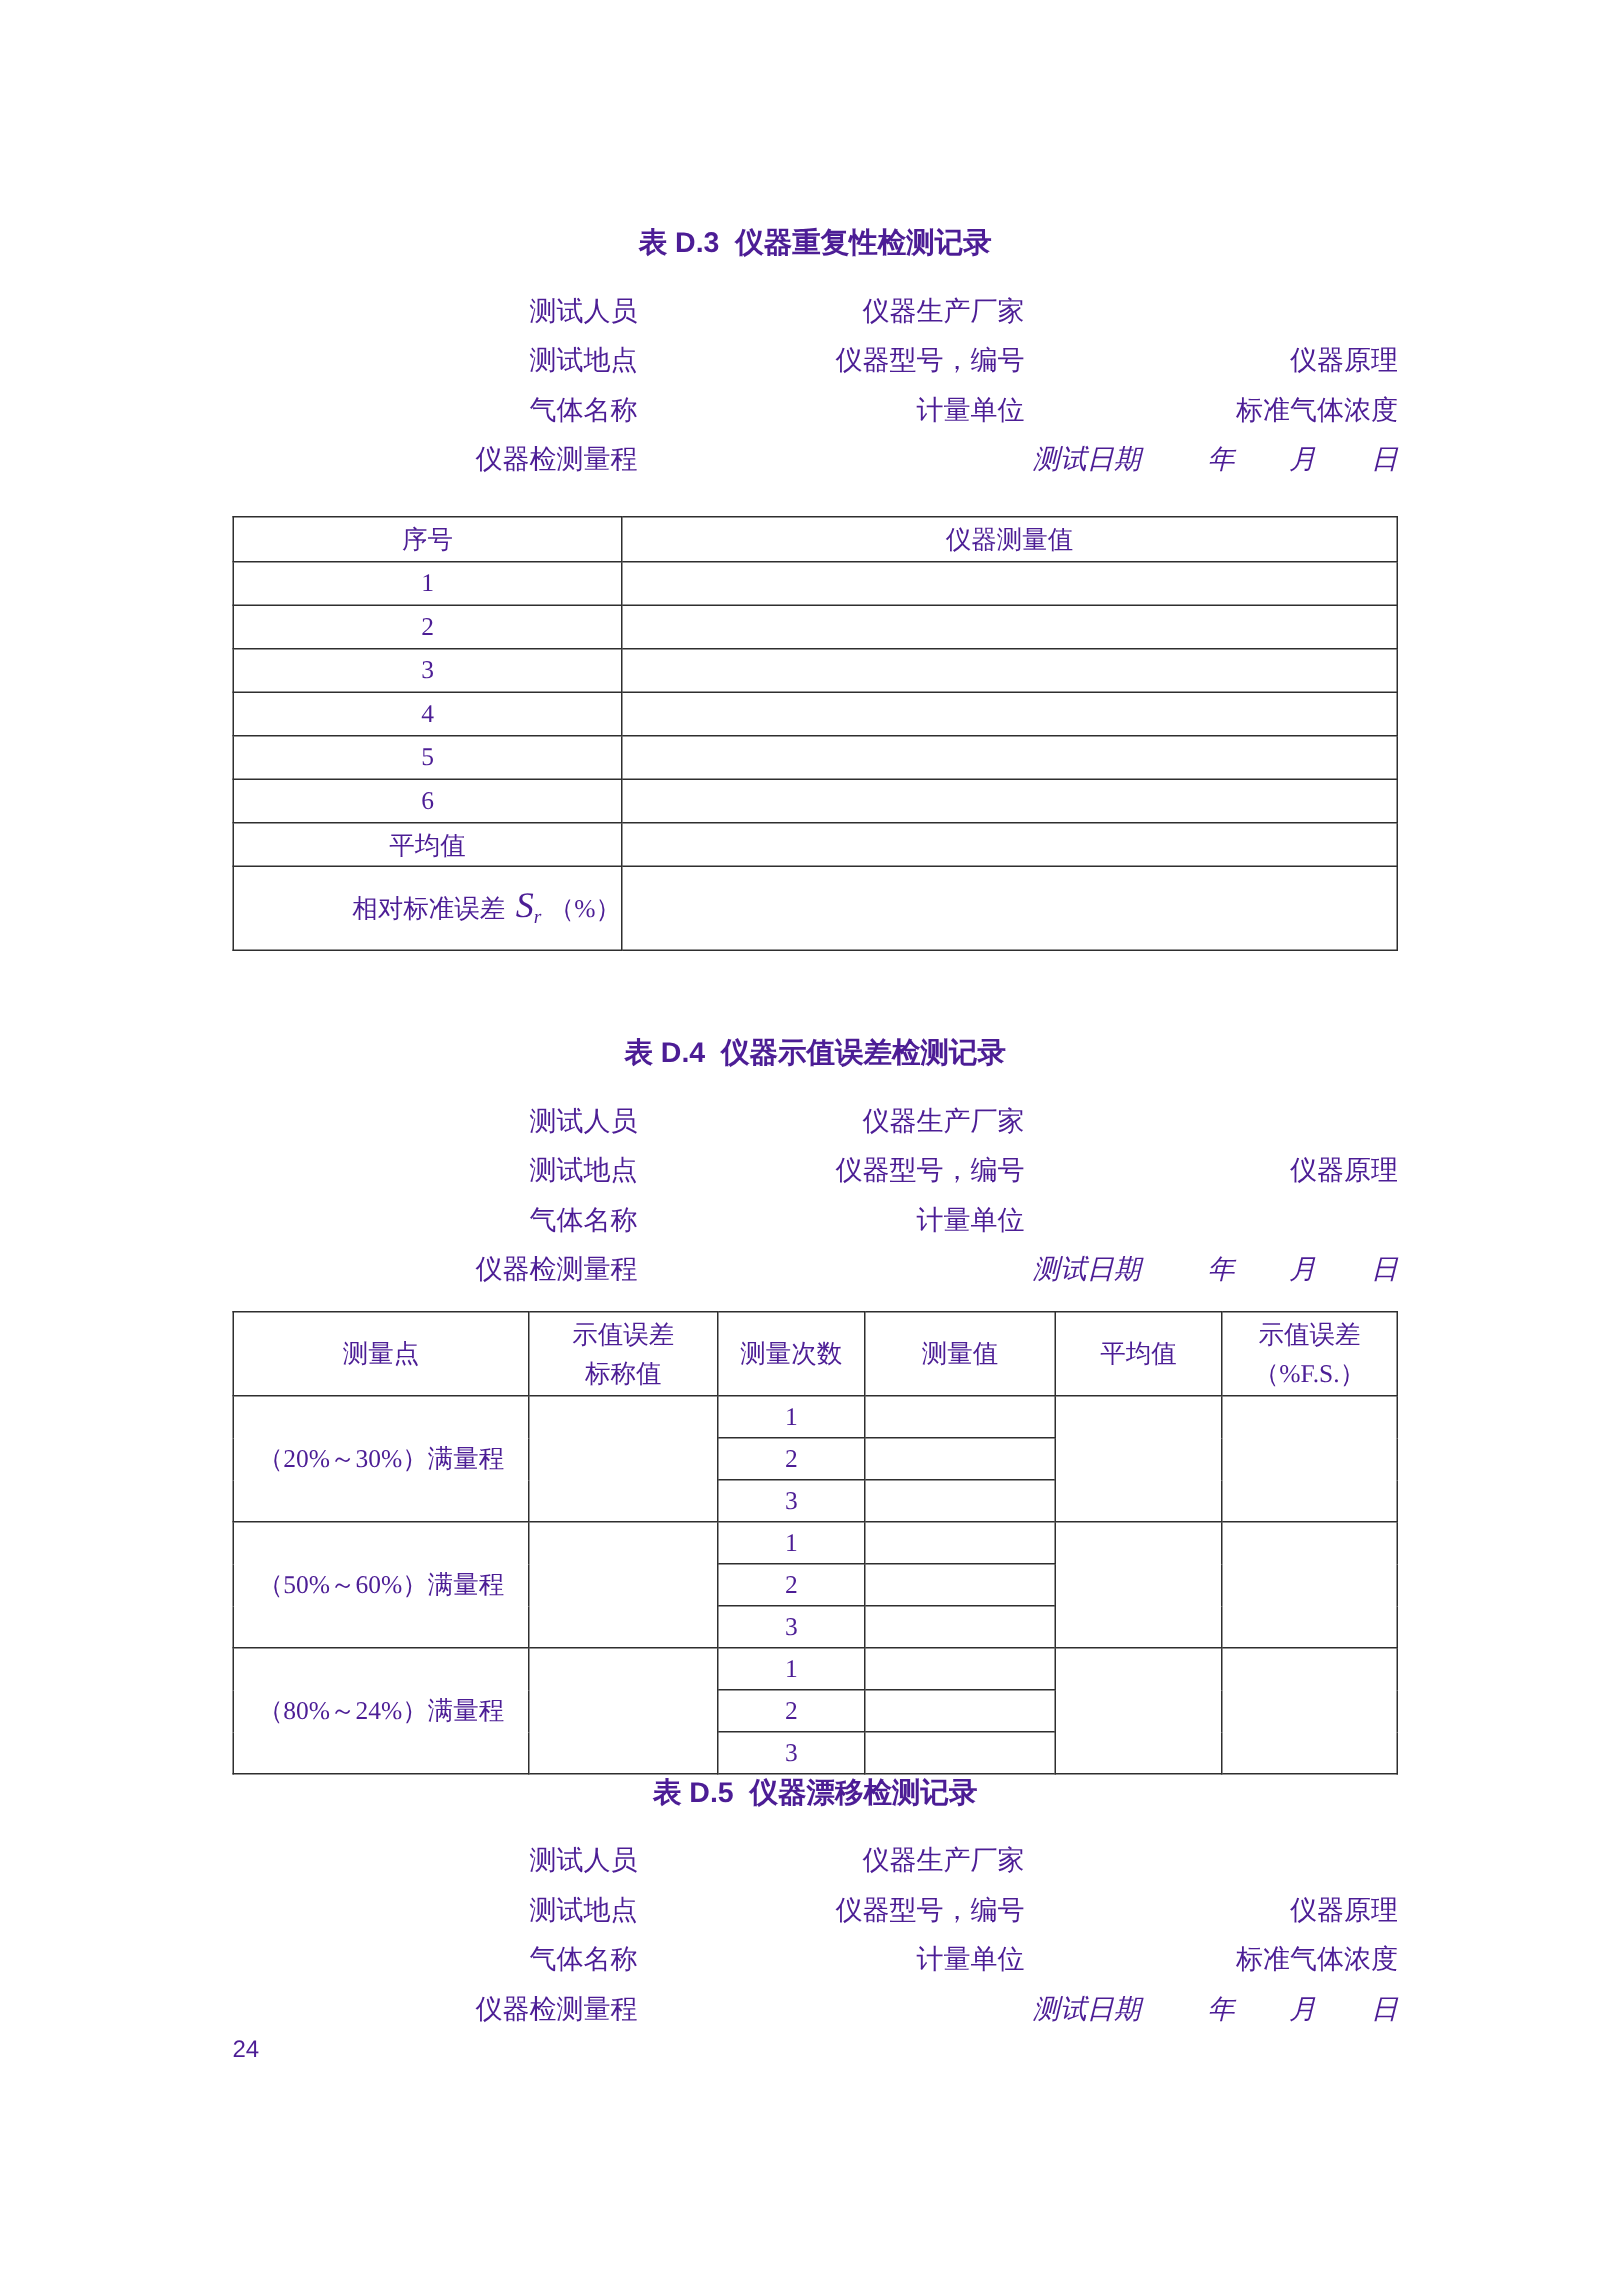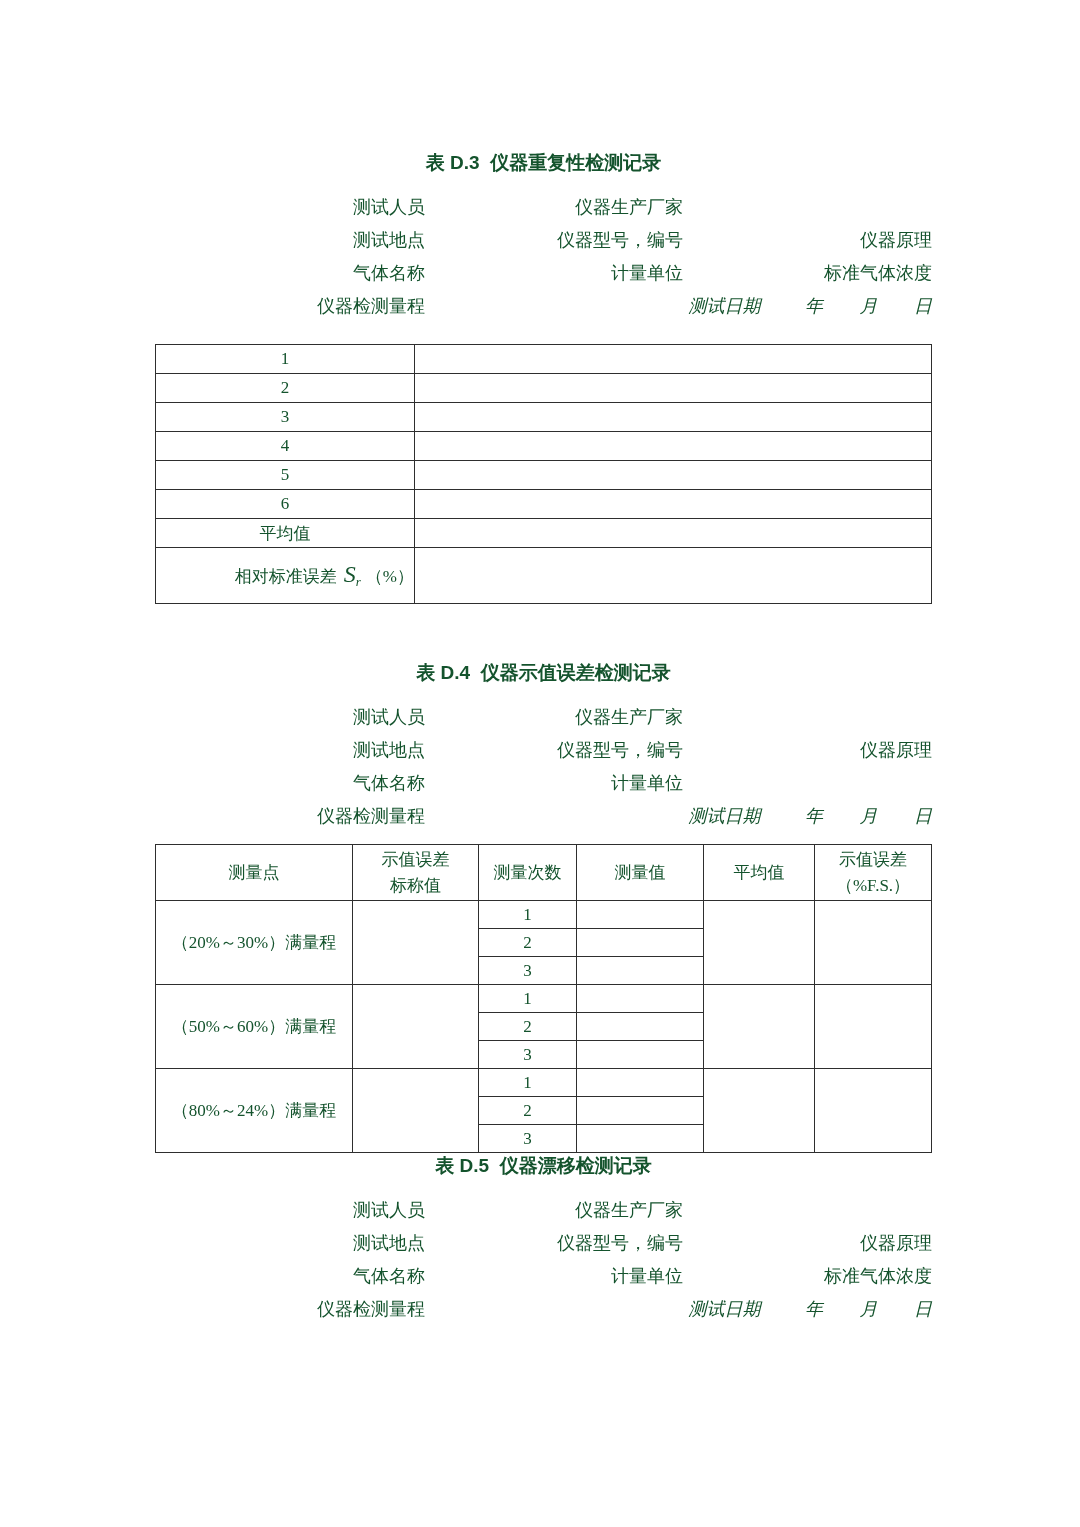--- a/index.html
+++ b/index.html
@@ -2,21 +2,21 @@
 <html><head>
 <meta charset="utf-8">
 <style>
   * { box-sizing: border-box; }
   html, body { margin: 0; padding: 0; background: #ffffff; }
   .page {
     width: 1080px; height: 1527px;
     background: #ffffff;
     padding: 150px 148px 0 155px;
     font-family: "Liberation Serif", "DejaVu Serif", serif;
-    color: #14532d;
+    color: #4c1d95;
     position: relative;
     overflow: hidden;
   }
   .sec-title {
     font-family: "Liberation Sans", "DejaVu Sans", sans-serif;
     font-weight: 700;
     font-size: 19px;
     line-height: 26px;
     text-align: center;
     margin: 0 0 14px 0;
@@ -109,20 +109,24 @@
       </span>
     </div>
   </div>
 
   <table class="t3">
     <colgroup>
         <col style="width:259px">
         <col>
       </colgroup>
     <tbody>
+      <tr class="hdr">
+        <td>序号</td>
+        <td>仪器测量值</td>
+      </tr>
       <tr>
         <td>1</td>
         <td></td>
       </tr>
       <tr>
         <td>2</td>
         <td></td>
       </tr>
       <tr>
         <td>3</td>
@@ -284,14 +288,15 @@
       <span></span>
       <span class="date-line">
         <span>测试日期</span>
         <span class="du1">年</span>
         <span class="du">月</span>
         <span class="du">日</span>
       </span>
     </div>
   </div>
 
+  <div class="page-num">24</div>
 
 </div>
 
 </body></html>

